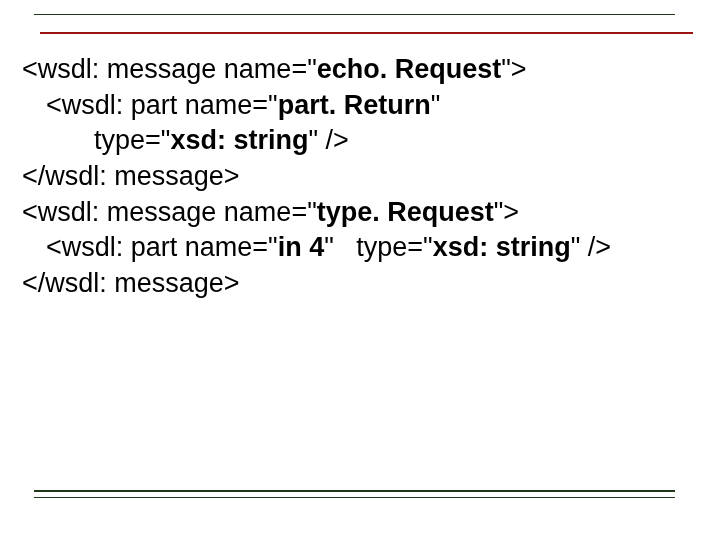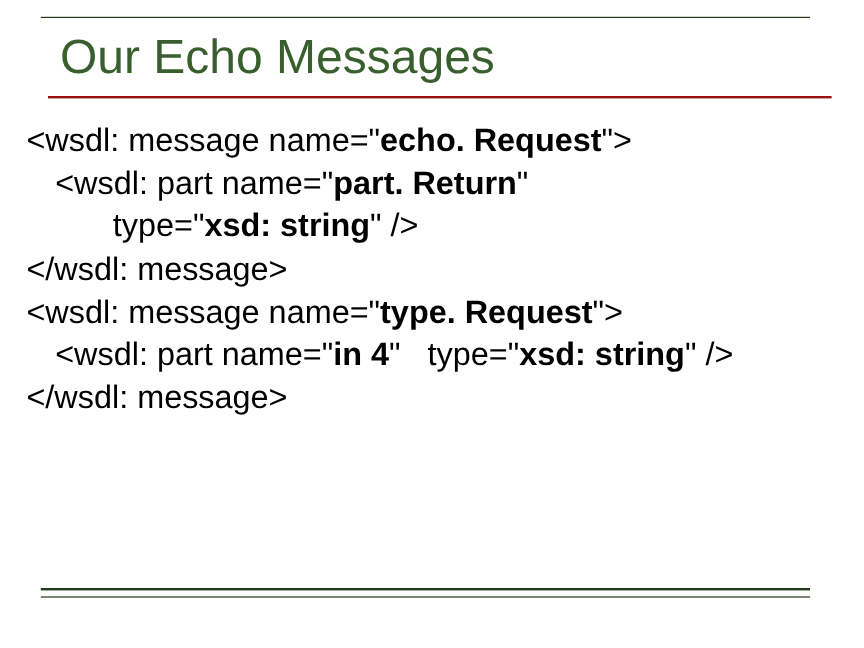--- a/index.html
+++ b/index.html
@@ -68,21 +68,20 @@
     bottom: 42px;
   }
 </style>
 </head>
 <body>
 
 <div class="slide">
   <div class="top-rule"></div>
 
   <div class="title-wrap">
-    <div class="title">Our Echo Messages</div>
     <div class="title-underline"></div>
   </div>
 
   <div class="body">
     <div class="line"><span>&lt;wsdl: message name="</span><span class="b">echo. Request</span><span>"&gt;</span></div>
     <div class="line indent1"><span>&lt;wsdl: part name="</span><span class="b">part. Return</span><span>"</span></div>
     <div class="line indent2"><span>type="</span><span class="b">xsd: string</span><span>" /&gt;</span></div>
     <div class="line"><span>&lt;/wsdl: message&gt;</span></div>
     <div class="line"><span>&lt;wsdl: message name="</span><span class="b">type. Request</span><span>"&gt;</span></div>
     <div class="line indent1"><span>&lt;wsdl: part name="</span><span class="b">in 4</span><span>"   type="</span><span class="b">xsd: string</span><span>" /&gt;</span></div>

